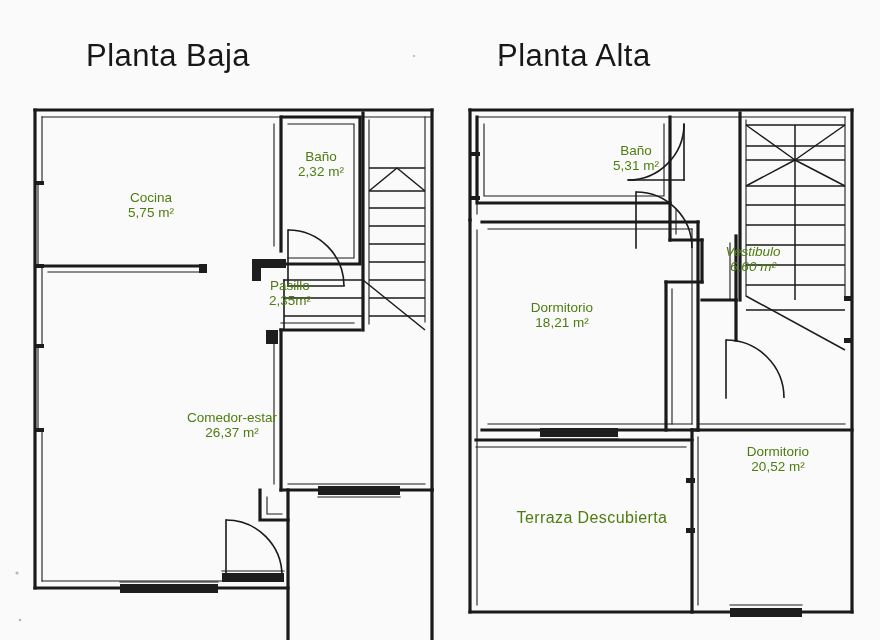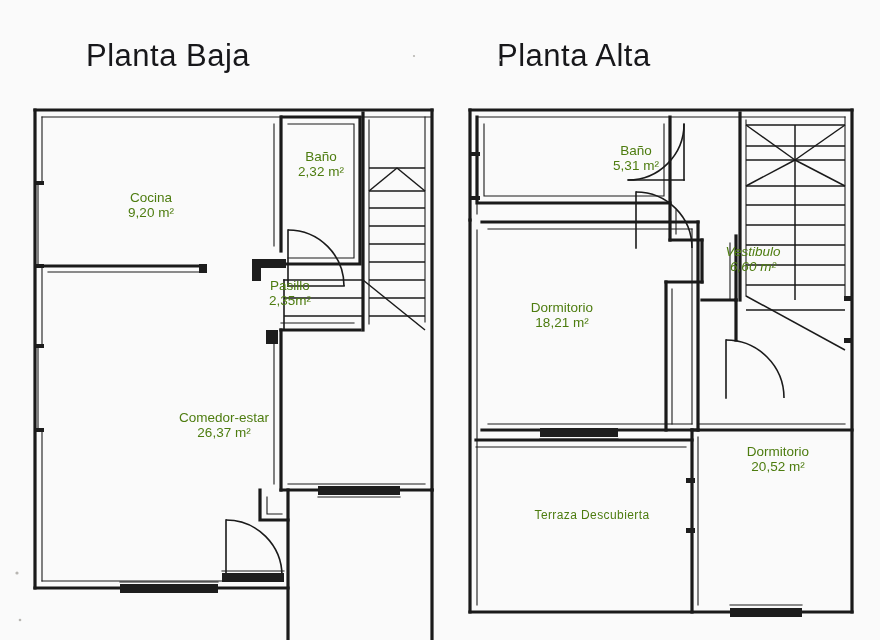--- a/index.html
+++ b/index.html
@@ -44,21 +44,21 @@
     position: absolute;
     font-family: "Liberation Sans", sans-serif;
     color: #4d7c0f;
     text-align: center;
     line-height: 1.12;
     white-space: nowrap;
     font-size: 13.5px;
   }
   .room-label .nm { display: block; }
   .room-label .ar { display: block; }
-  .label-wide { font-size: 12px; letter-spacing: 0.4px; }
+  .label-wide { font-size: 16px; letter-spacing: 0.4px; }
 </style>
 </head>
 <body>
 
 <div id="page">
 
   <div class="plan-title" id="title-alta">Planta Alta</div>
 
   <div class="plan-title" id="title-baja">Planta Baja</div>
 
@@ -182,34 +182,34 @@
 
     <g>
       <circle class="speck" cx="17" cy="573" r="1.6"></circle>
       <circle class="speck" cx="20" cy="620" r="1.3"></circle>
       <circle class="speck" cx="414" cy="56" r="1.1"></circle>
     </g>
   </svg>
 
   <div class="room-label" style="left: 96px; top: 164px; width: 110px; margin-top: 26px;">
     <span class="nm">Cocina</span>
-    <span class="ar">9,20 m²</span>
+    <span class="ar">5,75 m²</span>
   </div>
 
   <div class="room-label" style="left: 278px; top: 149px; width: 86px;">
     <span class="nm">Baño</span>
     <span class="ar">2,32 m²</span>
   </div>
 
   <div class="room-label" style="left: 248px; top: 278px; width: 84px; text-align: center;">
     <span class="nm">Pasillo</span>
     <span class="ar">2,35m²</span>
   </div>
 
-  <div class="room-label" style="left: 148px; top: 410px; width: 152px;">
+  <div class="room-label" style="left: 156px; top: 410px; width: 152px;">
     <span class="nm">Comedor-estar</span>
     <span class="ar">26,37 m²</span>
   </div>
 
 
   <svg class="plan" id="svg-alta" width="440" height="640" viewBox="0 0 440 640" style="left:440px;">
 
     <g>
       <path class="wall" d="M 30 110 L 412 110"></path>
       <path class="wall-hair" d="M 37 117 L 405 117"></path>

